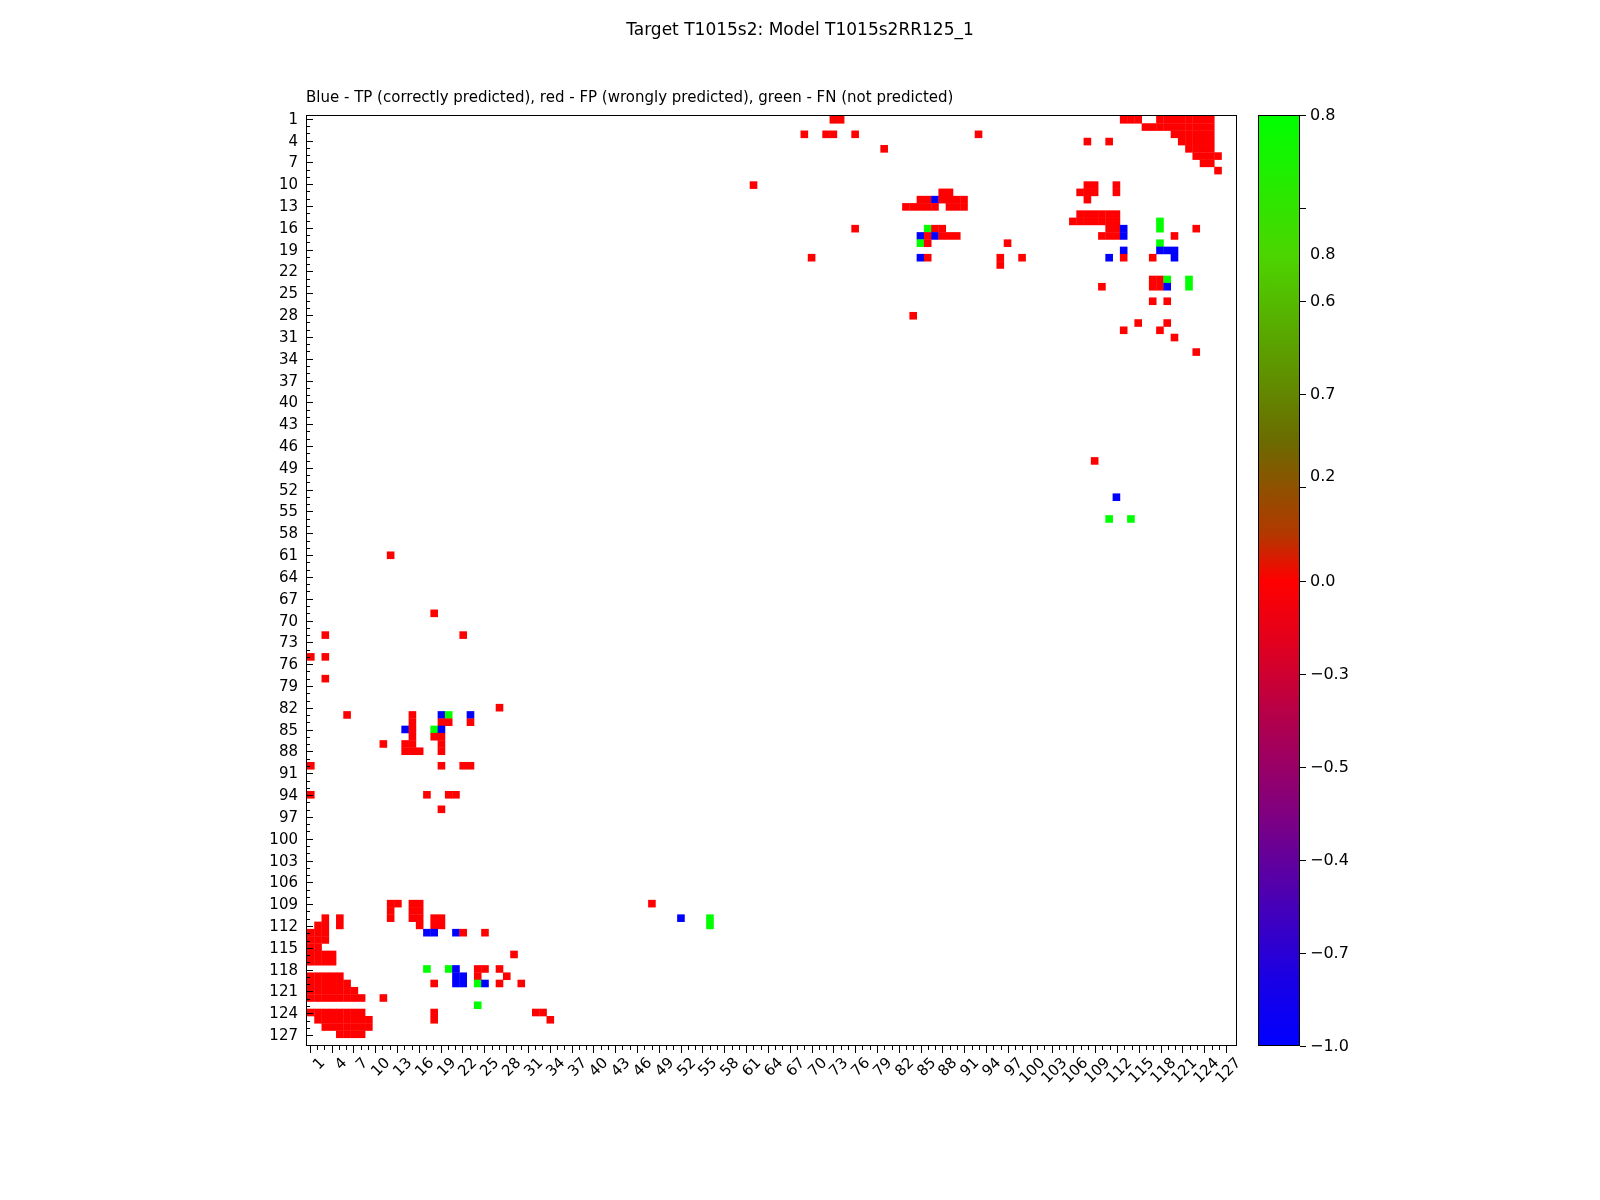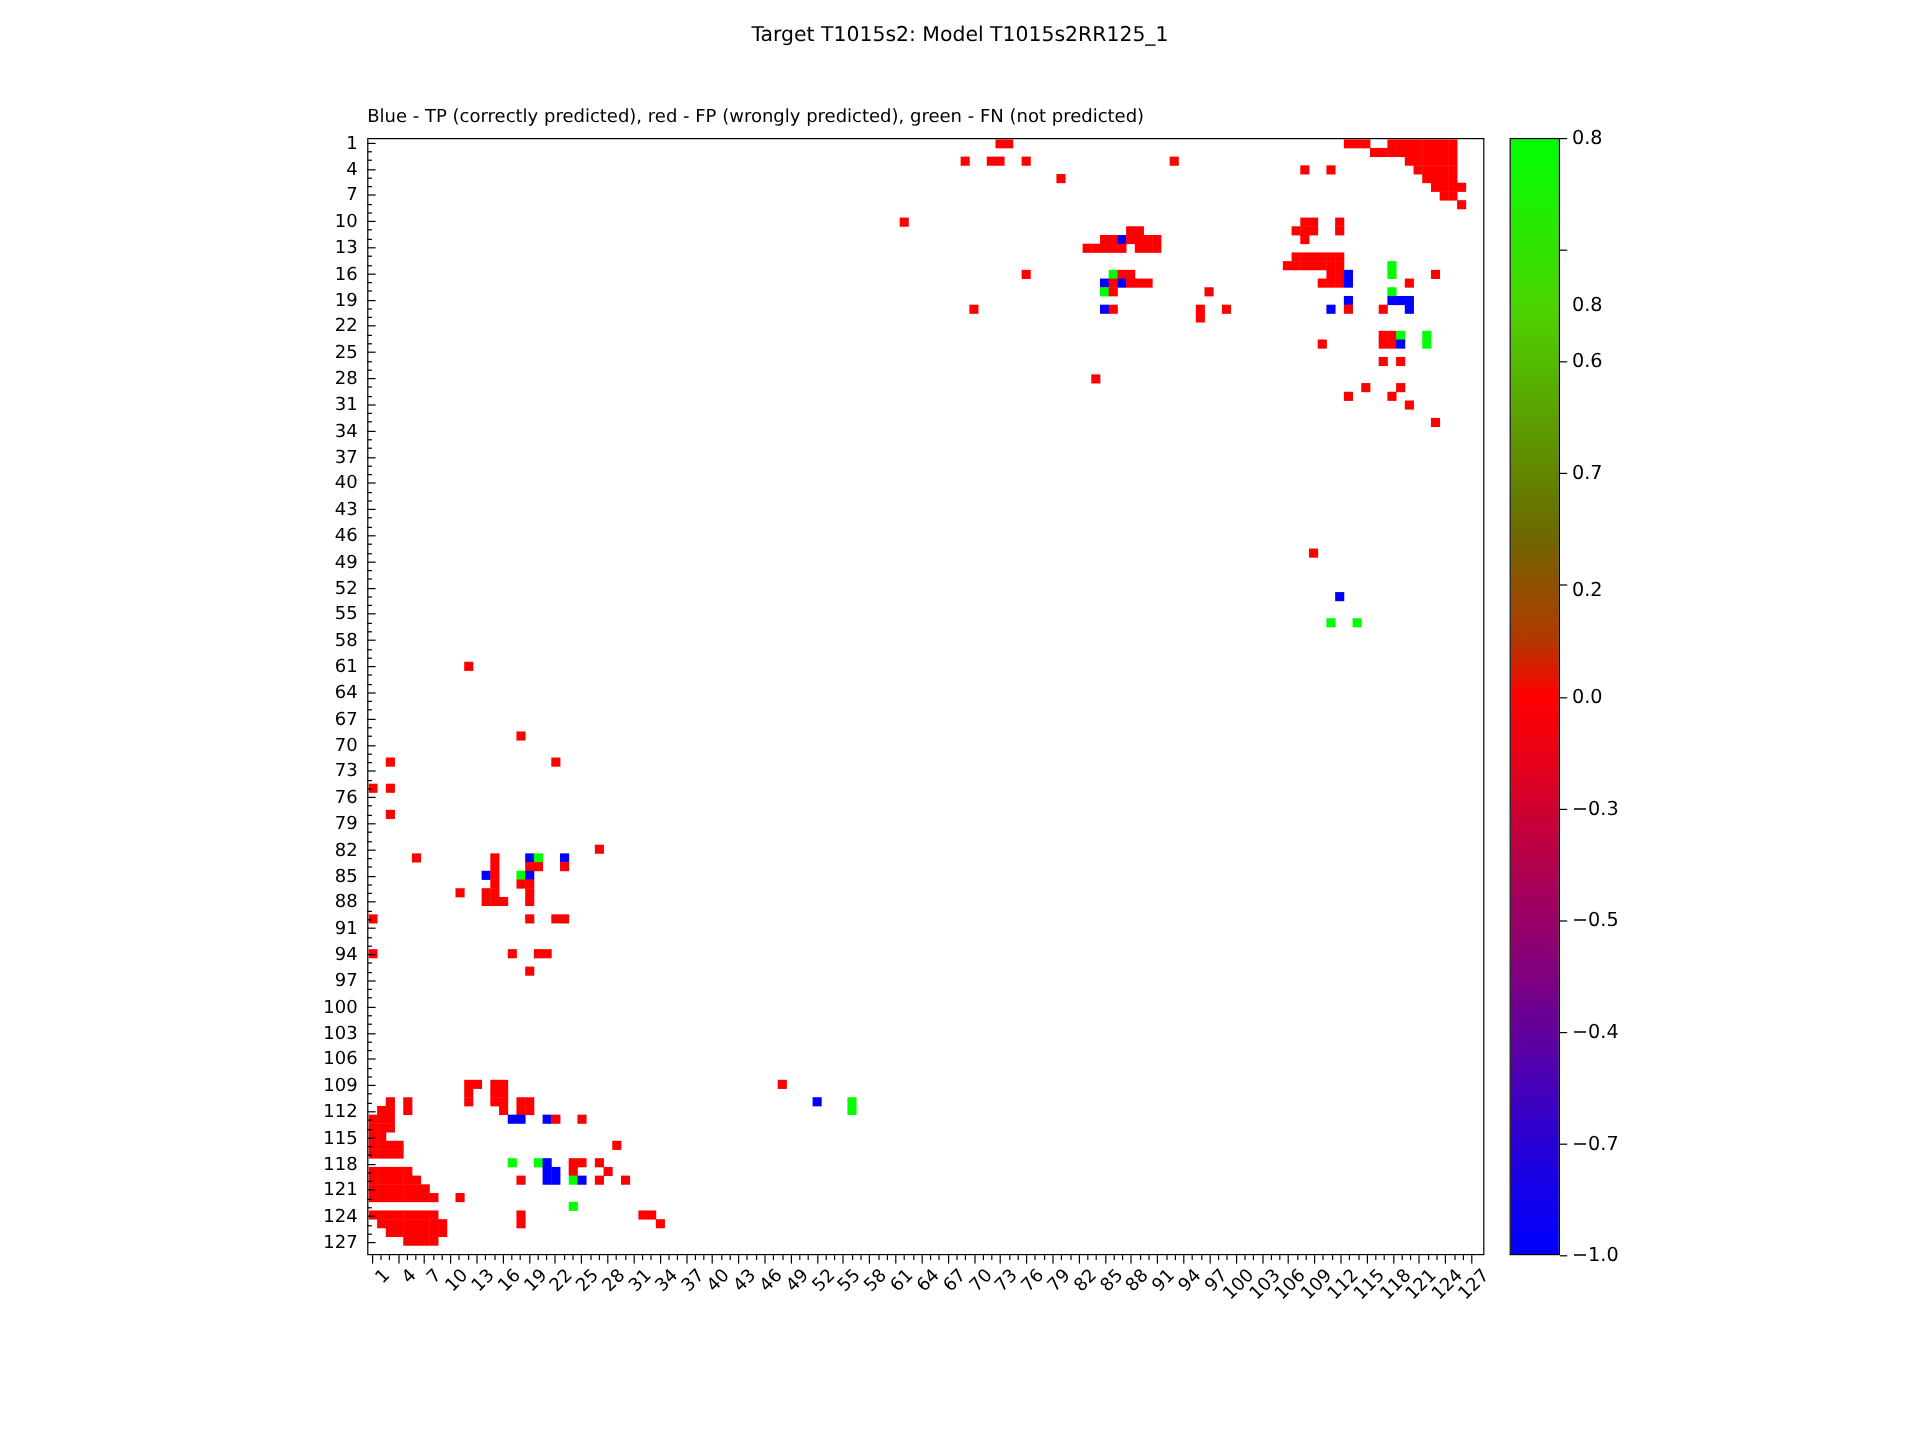--- a/index.html
+++ b/index.html
@@ -813,21 +813,21 @@
 <div id="cbticks">
     <div class="cbtick" style="top: 115px;"></div>
     <div class="cblabel" style="top: 107px;">0.8</div>
     <div class="cbtick" style="top: 208.1px;"></div>
     <div class="cblabel" style="top: 215px; margin-top: 31px;">0.8</div>
     <div class="cbtick" style="top: 301.2px;"></div>
     <div class="cblabel" style="top: 293.2px;">0.6</div>
     <div class="cbtick" style="top: 394.3px;"></div>
     <div class="cblabel" style="top: 386.3px;">0.7</div>
     <div class="cbtick" style="top: 487.4px;"></div>
-    <div class="cblabel" style="top: 484px;">0.2</div>
+    <div class="cblabel" style="top: 468px;">0.2</div>
     <div class="cbtick" style="top: 580.5px;"></div>
     <div class="cblabel" style="top: 572.5px;">0.0</div>
     <div class="cbtick" style="top: 673.6px;"></div>
     <div class="cblabel" style="top: 665.6px;">−0.3</div>
     <div class="cbtick" style="top: 766.7px;"></div>
     <div class="cblabel" style="top: 758.7px;">−0.5</div>
     <div class="cbtick" style="top: 859.8px;"></div>
     <div class="cblabel" style="top: 851.8px;">−0.4</div>
     <div class="cbtick" style="top: 952.9px;"></div>
     <div class="cblabel" style="top: 944.9px;">−0.7</div>

